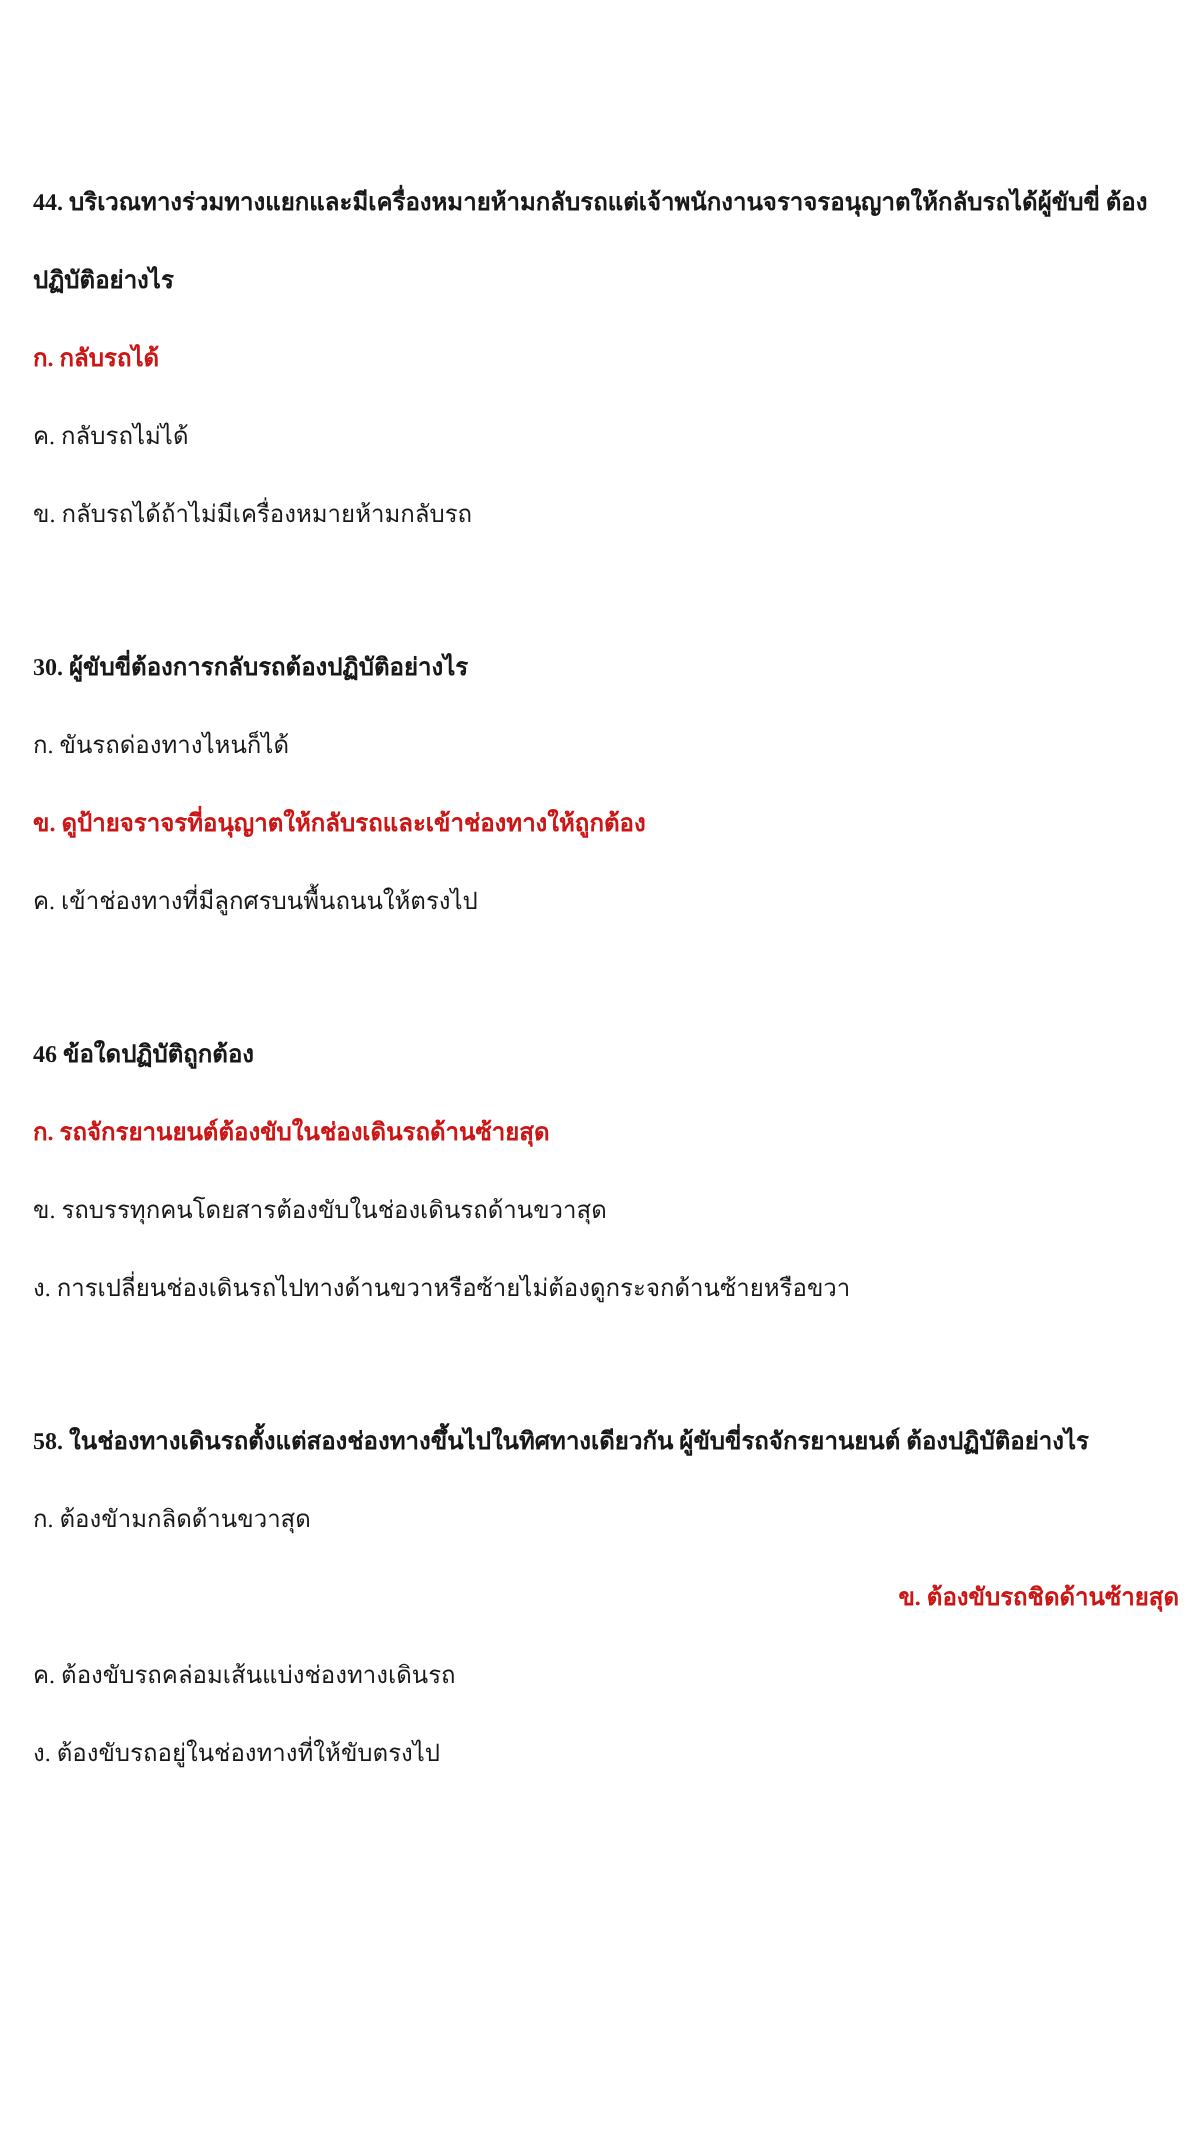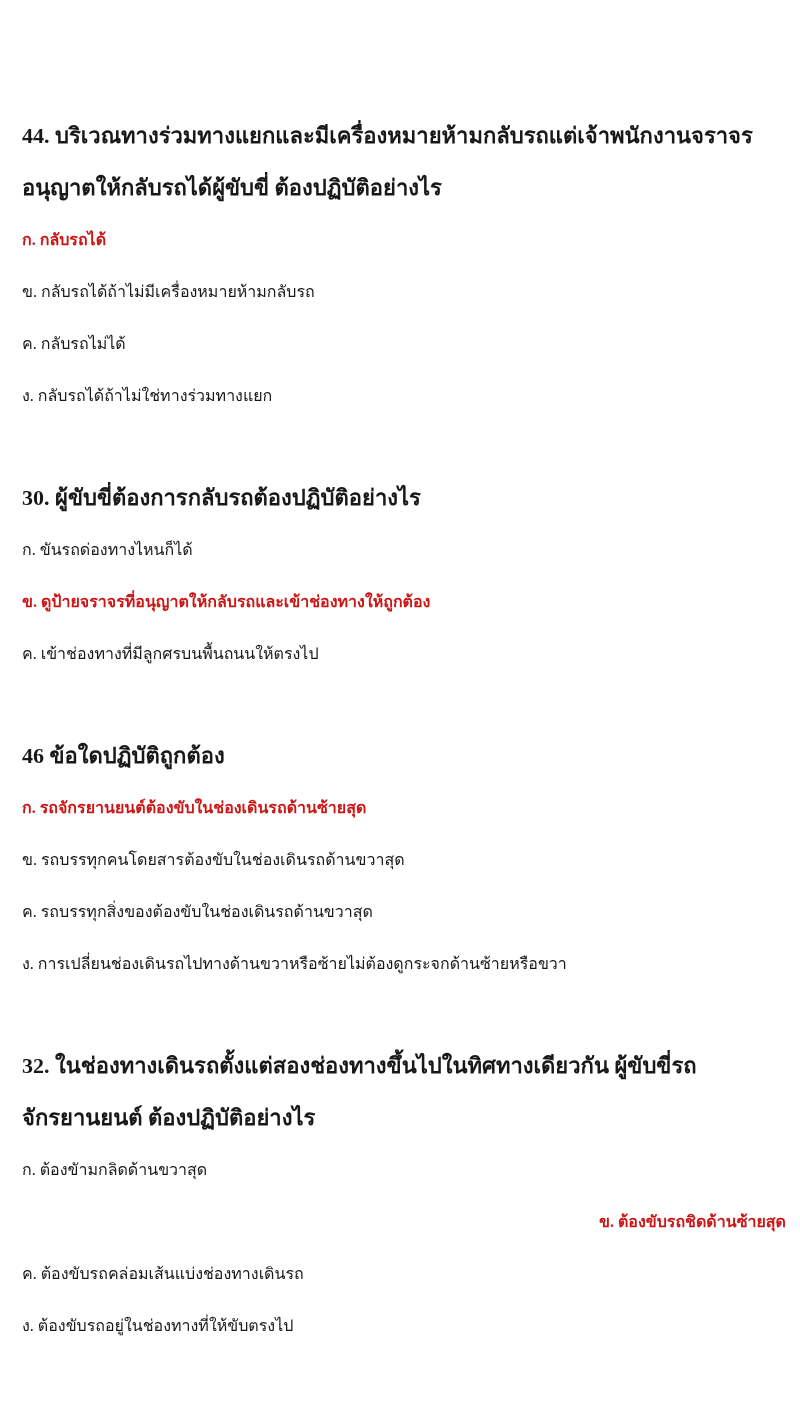--- a/index.html
+++ b/index.html
@@ -19,21 +19,21 @@
     width: 800px;
     height: 1420px;
     padding: 110px 14px 0 22px;
     background: #ffffff;
   }
   .question {
     margin: 0 0 50px 0;
   }
   .q-title {
     margin: 0;
-    font-size: 22px;
+    font-size: 16px;
     line-height: 52px;
     font-weight: bold;
     color: #181818;
   }
   .opt {
     margin: 0;
     font-size: 16px;
     line-height: 52px;
     font-weight: normal;
     color: #181818;
@@ -44,41 +44,39 @@
   }
 </style>
 </head>
 <body>
 
 <div class="page">
 
   <div class="question">
     <p class="q-title">44. บริเวณทางร่วมทางแยกและมีเครื่องหมายห้ามกลับรถแต่เจ้าพนักงานจราจรอนุญาตให้กลับรถได้ผู้ขับขี่ ต้องปฏิบัติอย่างไร</p>
     <p class="opt correct" style="color: rgb(204, 22, 22);">ก. กลับรถได้</p>
+    <p class="opt">ค. กลับรถไม่ได้</p>
     <p class="opt">ข. กลับรถได้ถ้าไม่มีเครื่องหมายห้ามกลับรถ</p>
-    <p class="opt">ค. กลับรถไม่ได้</p>
-    <p class="opt">ง. กลับรถได้ถ้าไม่ใช่ทางร่วมทางแยก</p>
   </div>
 
   <div class="question">
     <p class="q-title">30. ผู้ขับขี่ต้องการกลับรถต้องปฏิบัติอย่างไร</p>
     <p class="opt">ก. ขันรถด่องทางไหนก็ได้</p>
     <p class="opt correct" style="color: rgb(204, 22, 22);">ข. ดูป้ายจราจรที่อนุญาตให้กลับรถและเข้าช่องทางให้ถูกต้อง</p>
     <p class="opt">ค. เข้าช่องทางที่มีลูกศรบนพื้นถนนให้ตรงไป</p>
   </div>
 
   <div class="question">
     <p class="q-title">46 ข้อใดปฏิบัติถูกต้อง</p>
     <p class="opt correct" style="color: rgb(204, 22, 22);">ก. รถจักรยานยนต์ต้องขับในช่องเดินรถด้านซ้ายสุด</p>
     <p class="opt">ข. รถบรรทุกคนโดยสารต้องขับในช่องเดินรถด้านขวาสุด</p>
-    <p class="opt">ค. รถบรรทุกสิ่งของต้องขับในช่องเดินรถด้านขวาสุด</p>
     <p class="opt">ง. การเปลี่ยนช่องเดินรถไปทางด้านขวาหรือซ้ายไม่ต้องดูกระจกด้านซ้ายหรือขวา</p>
   </div>
 
   <div class="question">
-    <p class="q-title">32. ในช่องทางเดินรถตั้งแต่สองช่องทางขึ้นไปในทิศทางเดียวกัน ผู้ขับขี่รถจักรยานยนต์ ต้องปฏิบัติอย่างไร</p>
+    <p class="q-title">58. ในช่องทางเดินรถตั้งแต่สองช่องทางขึ้นไปในทิศทางเดียวกัน ผู้ขับขี่รถจักรยานยนต์ ต้องปฏิบัติอย่างไร</p>
     <p class="opt">ก. ต้องขัามกลิดด้านขวาสุด</p>
     <p class="opt correct" style="color: rgb(204, 22, 22); text-align: right;">ข. ต้องขับรถชิดด้านซ้ายสุด</p>
     <p class="opt">ค. ต้องขับรถคล่อมเส้นแบ่งช่องทางเดินรถ</p>
     <p class="opt">ง. ต้องขับรถอยู่ในช่องทางที่ให้ขับตรงไป</p>
   </div>
 
 </div>
 
 </body></html>

